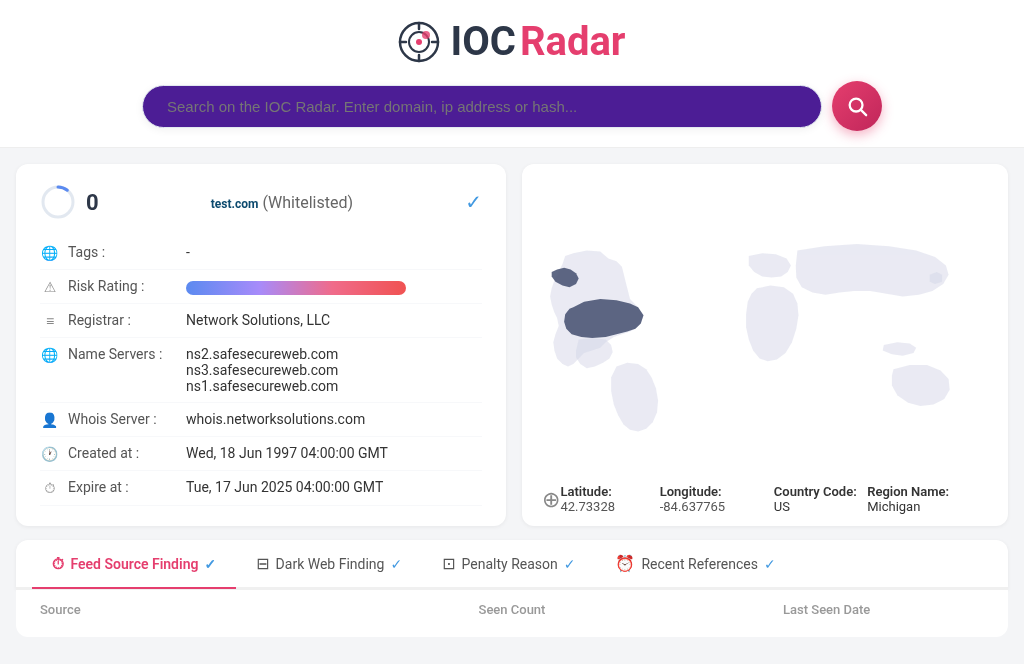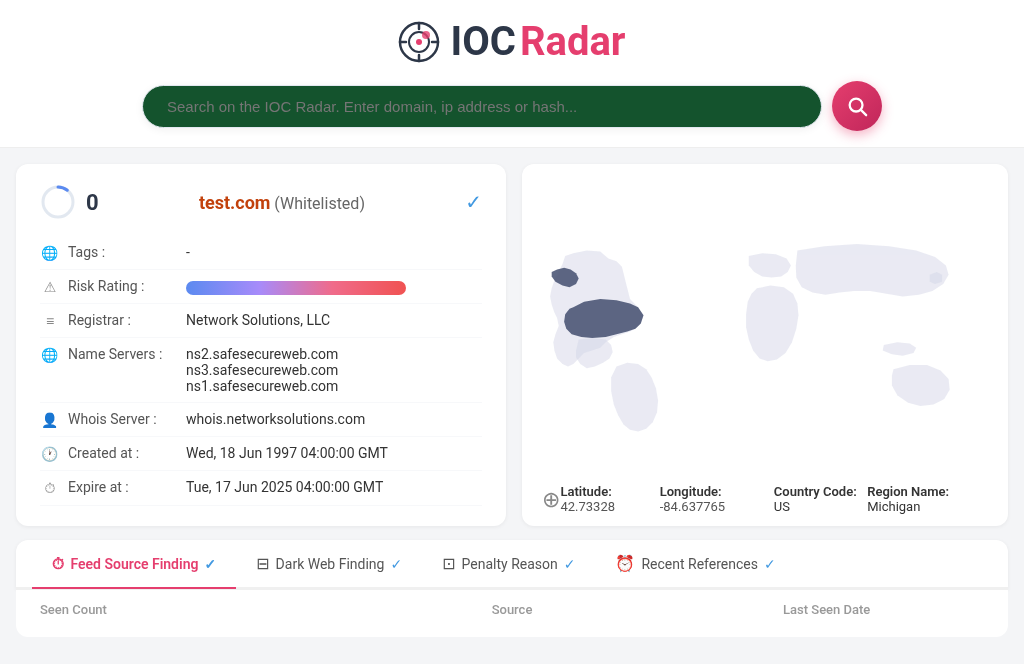--- a/index.html
+++ b/index.html
@@ -40,21 +40,21 @@
     .search-bar-wrapper {
       display: flex;
       align-items: center;
       justify-content: center;
       gap: 10px;
       padding: 0 80px;
     }
     .search-input-container {
       flex: 1;
       max-width: 680px;
-      background: #14532d;
+      background: #4c1d95;
       border: 1.5px solid #e2e8f0;
       border-radius: 50px;
       padding: 12px 24px;
       display: flex;
       align-items: flex-start;
       box-shadow: 0 2px 8px rgba(0,0,0,0.06);
     }
     .search-input {
       border: none;
       outline: none;
@@ -115,23 +115,23 @@
     .score-ring {
       width: 36px;
       height: 36px;
     }
     .score-number {
       font-size: 22px;
       font-weight: 700;
       color: #2d3748;
     }
     .domain-name {
-      font-size: 18px;
+      font-size: 12px;
       font-weight: 700;
-      color: #c2410c;
+      color: #0c4a6e;
     }
     .domain-whitelisted {
       font-weight: 400;
       color: #666;
     }
     .check-icon {
       color: #4299e1;
       font-size: 20px;
     }
 
@@ -454,17 +454,17 @@
     <div class="tab-item">
       <span class="tab-icon">⏰</span>
       <span>Recent References</span>
       <span class="tab-check">✓</span>
     </div>
   </div>
 </div>
 
 <div class="table-section">
   <div class="table-header">
+    <div class="table-header-cell">Source</div>
     <div class="table-header-cell">Seen Count</div>
-    <div class="table-header-cell">Source</div>
     <div class="table-header-cell">Last Seen Date</div>
   </div>
 </div>
 
 </body></html>

